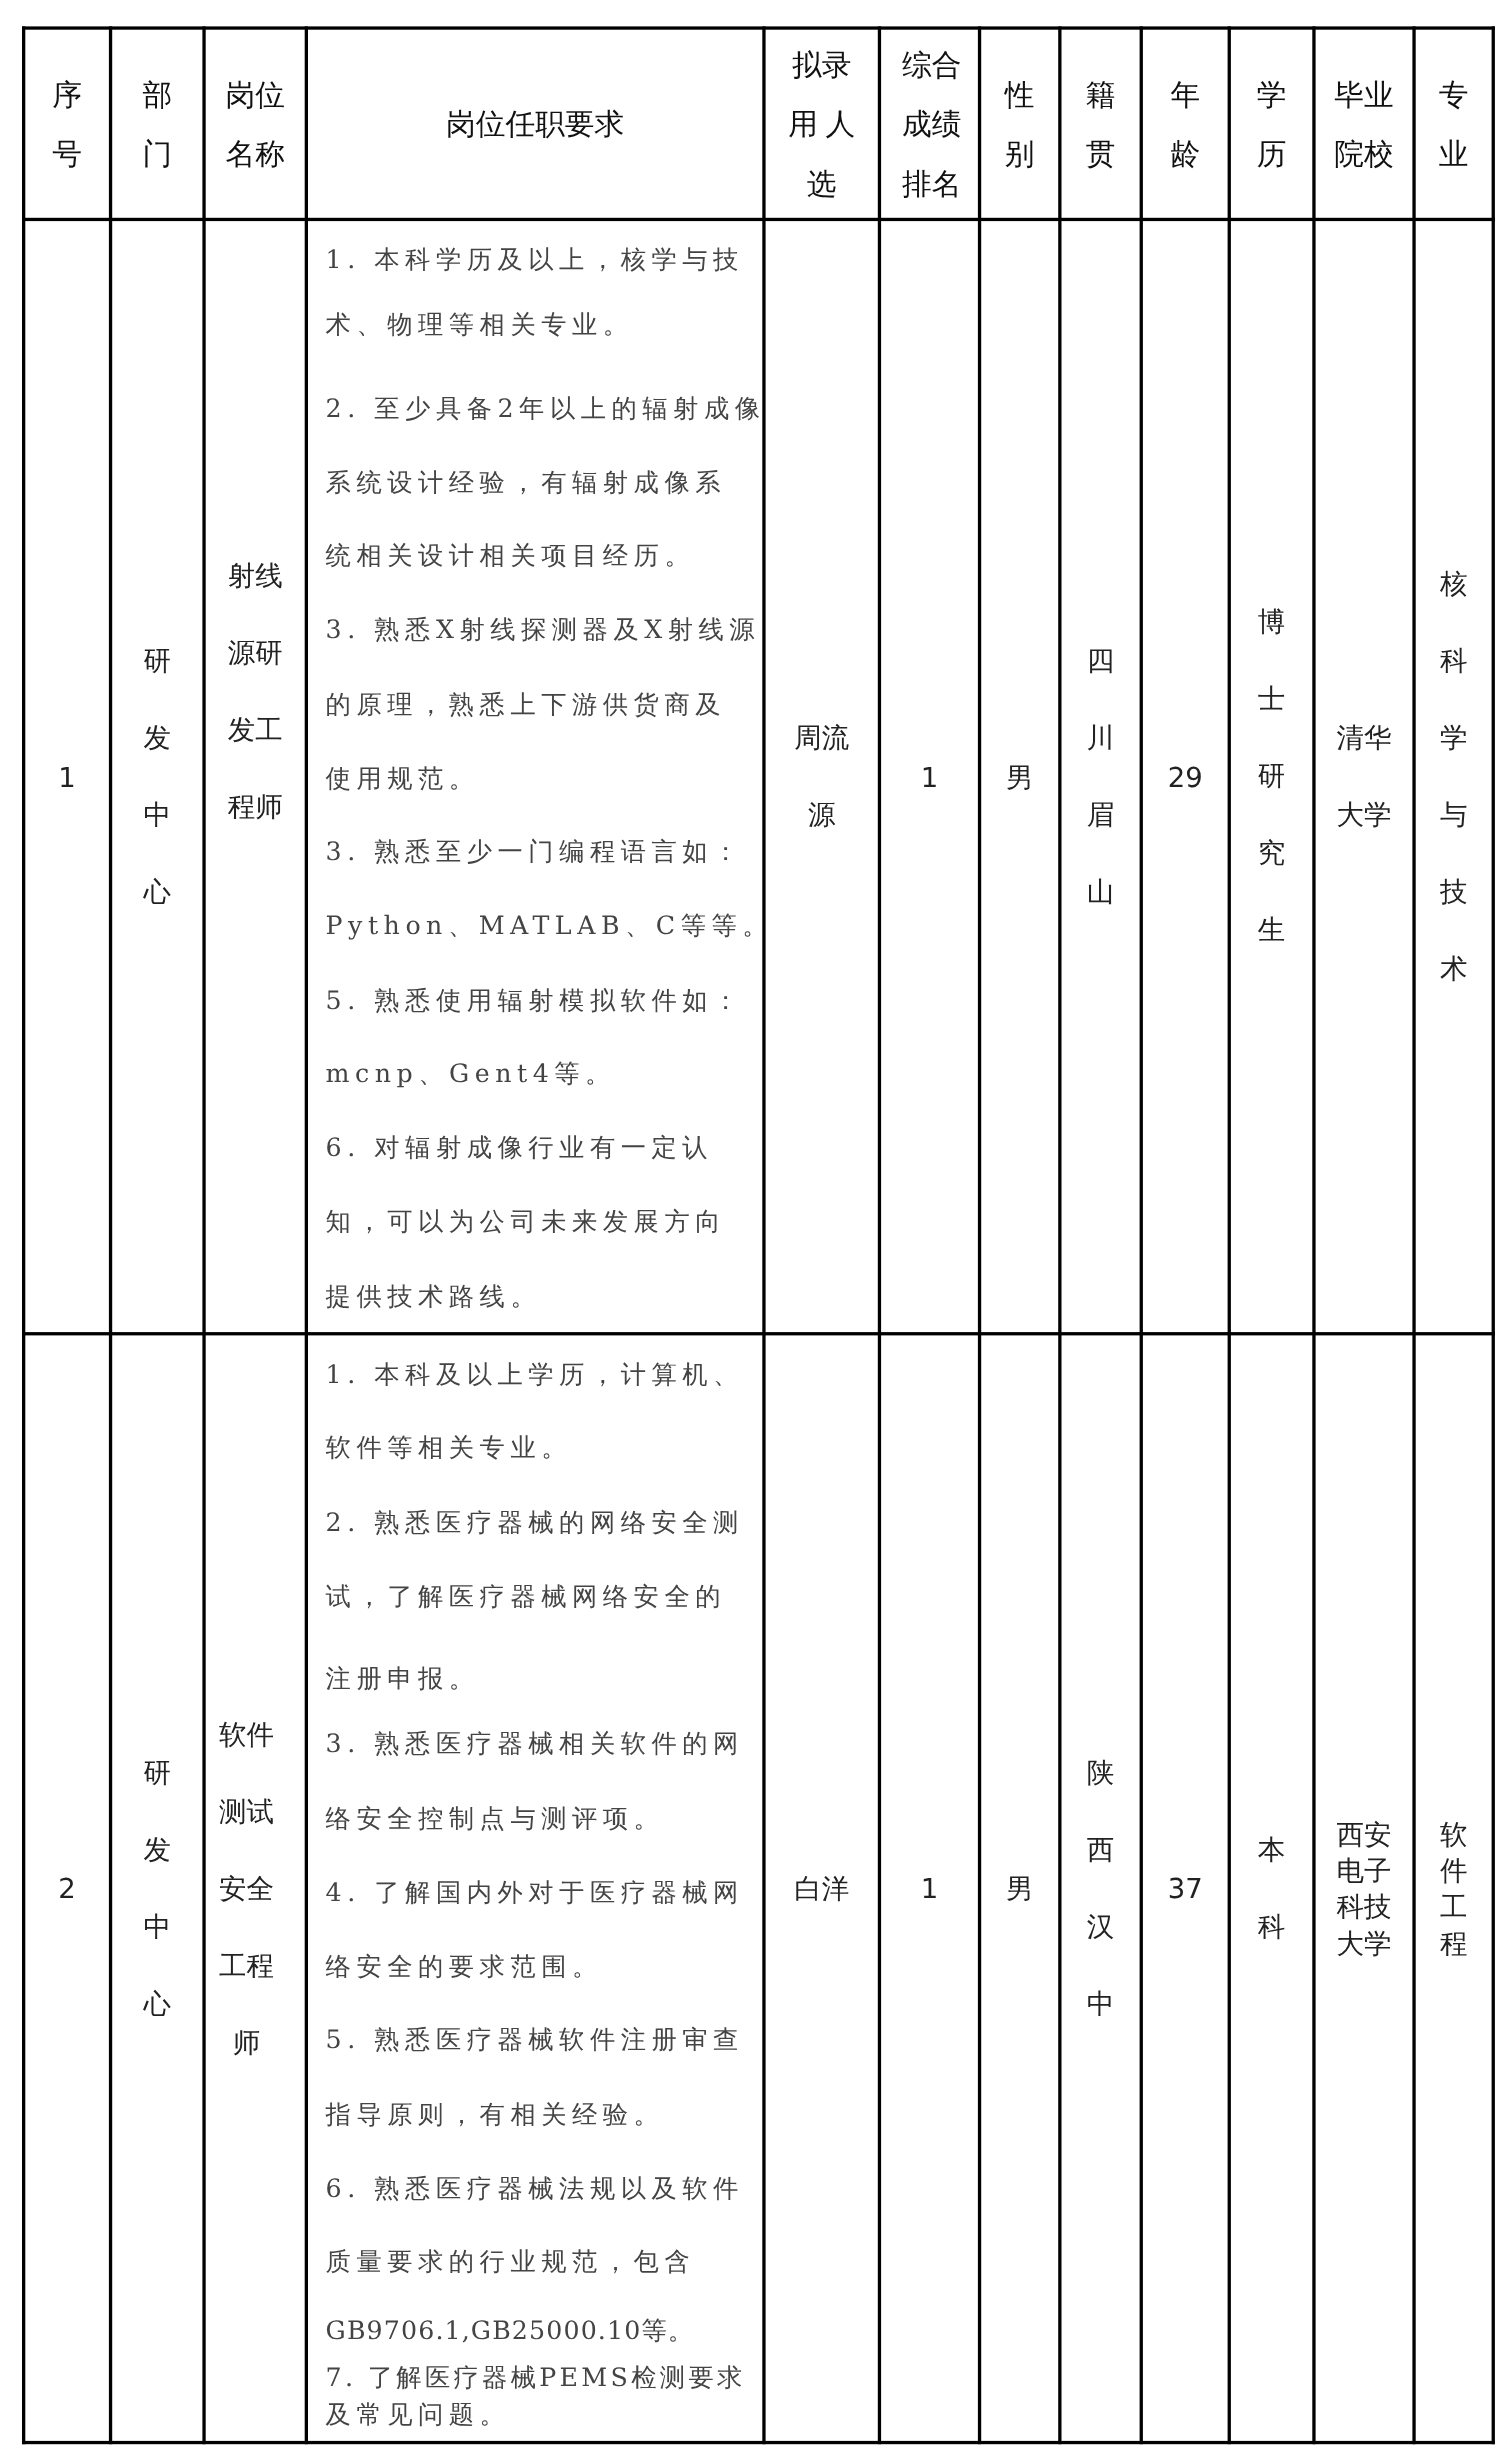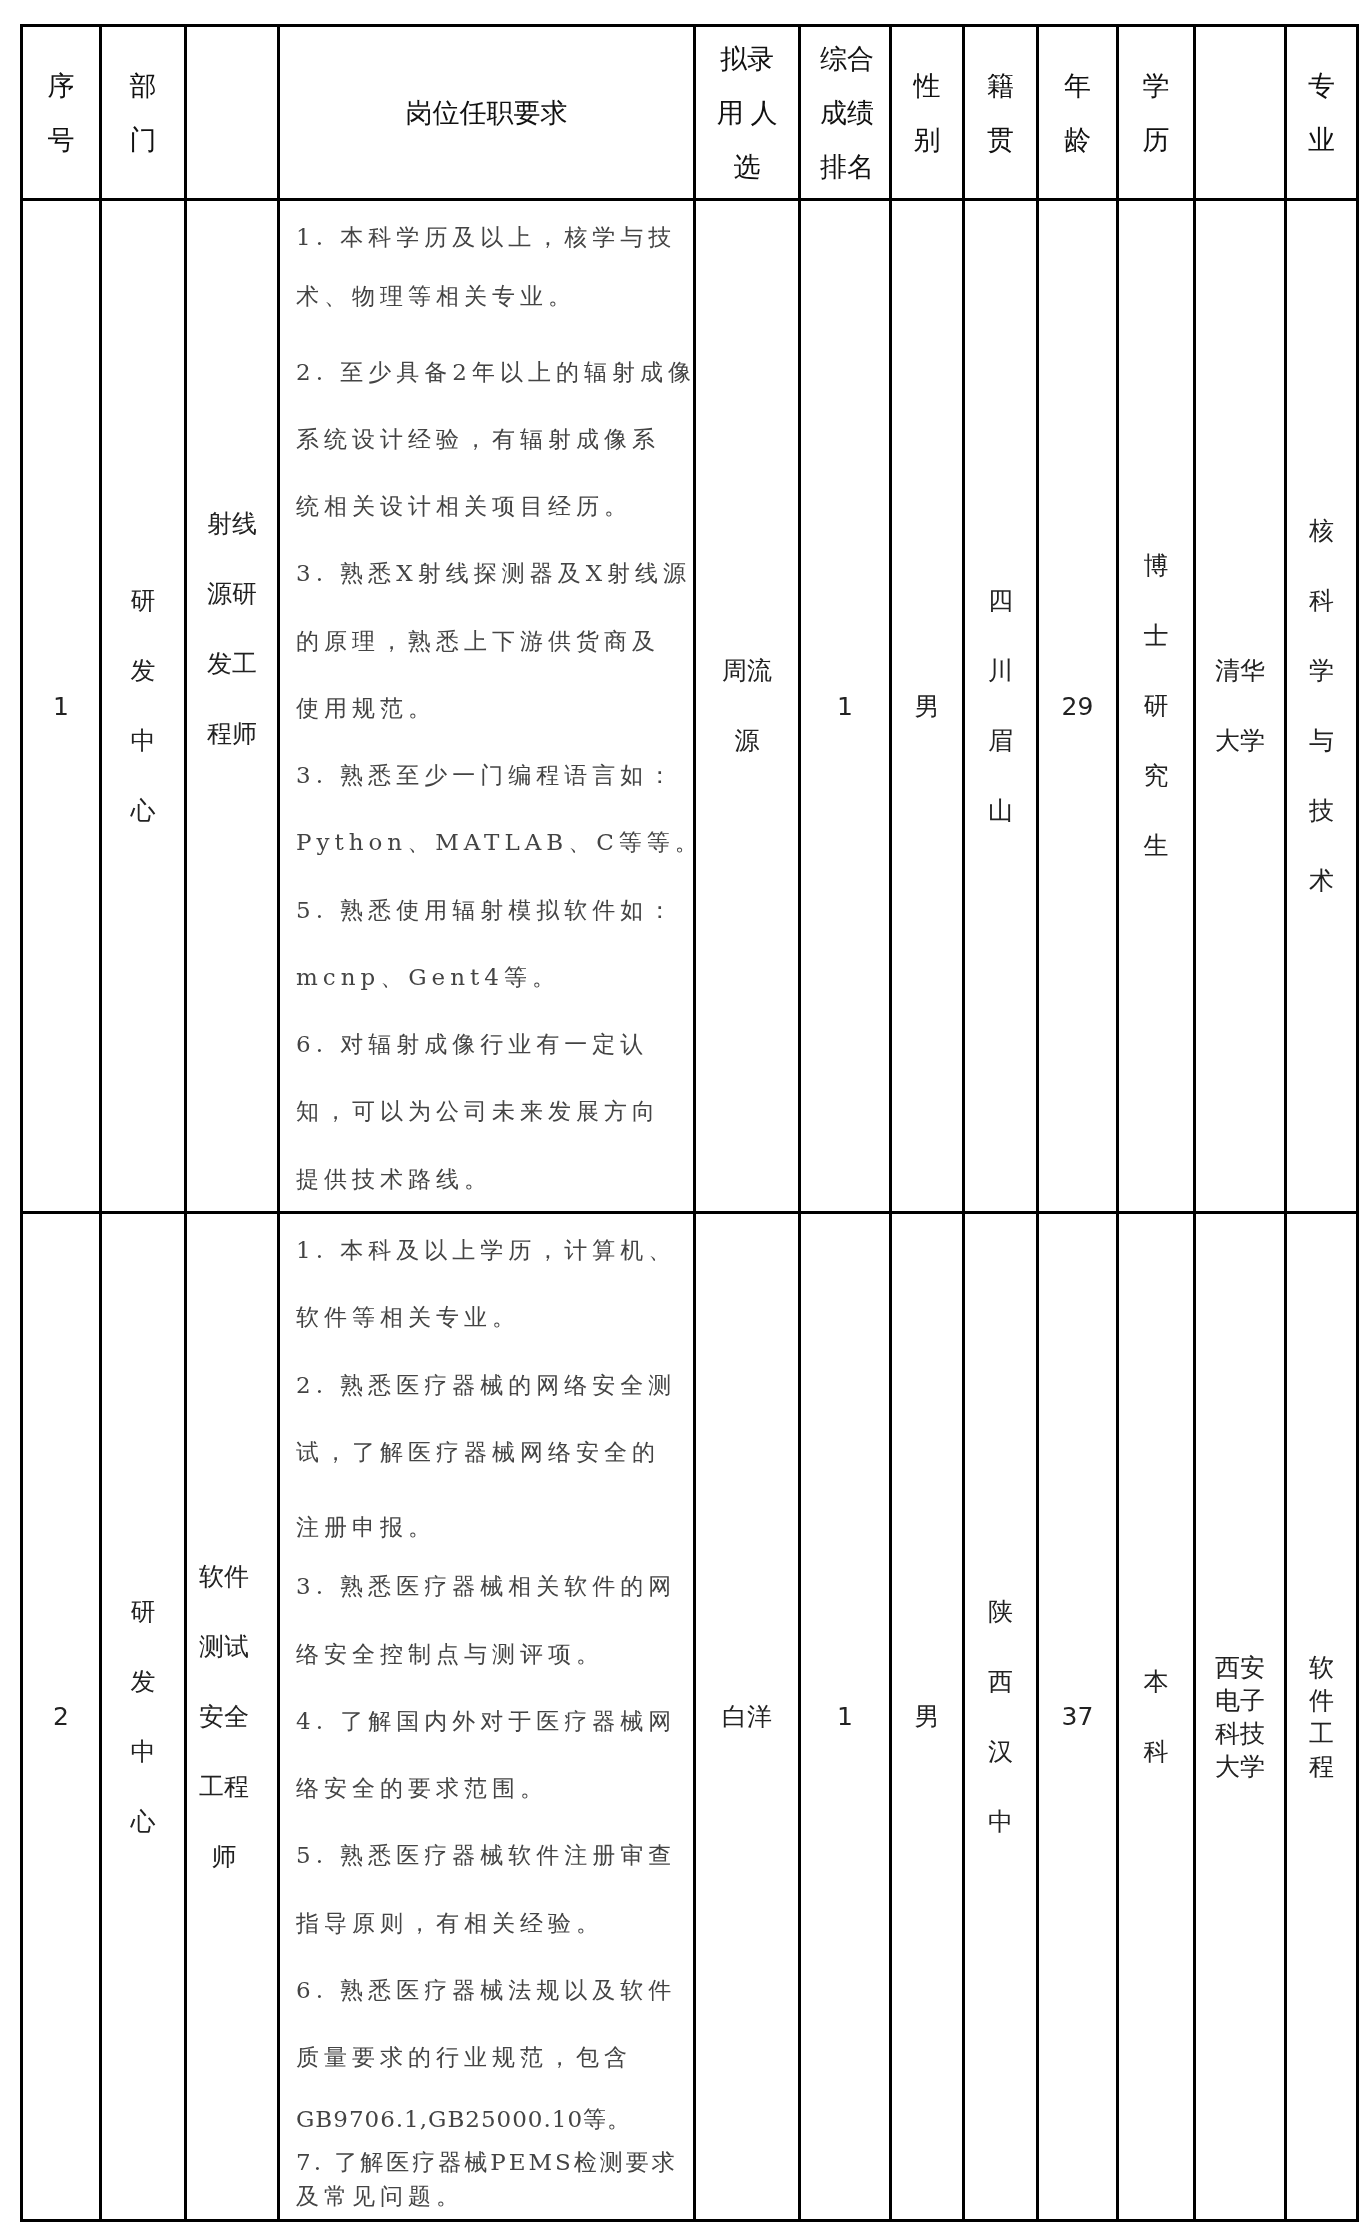--- a/index.html
+++ b/index.html
@@ -45,20 +45,26 @@
         <span>序</span>
         <span>号</span>
       </div>
   </div>
   <div class="cell hdr" style="left:82px;top:3px;width:82px;height:171px">
     <div>
         <span>部</span>
         <span>门</span>
       </div>
   </div>
+  <div class="cell hdr" style="left:167px;top:3px;width:90px;height:171px">
+    <div>
+        <span>岗位</span>
+        <span>名称</span>
+      </div>
+  </div>
   <div class="cell hdr" style="left:260px;top:3px;width:413px;height:171px">
     <div>
         <span>岗位任职要求</span>
       </div>
   </div>
   <div class="cell hdr" style="left:676px;top:3px;width:102px;height:171px">
     <div>
         <span>拟录</span>
         <span>用 人</span>
         <span>选</span>
@@ -86,20 +92,26 @@
   <div class="cell hdr" style="left:1019px;top:3px;width:77px;height:171px">
     <div>
         <span>年</span>
         <span>龄</span>
       </div>
   </div>
   <div class="cell hdr" style="left:1099px;top:3px;width:74px;height:171px">
     <div>
         <span>学</span>
         <span>历</span>
+      </div>
+  </div>
+  <div class="cell hdr" style="left:1176px;top:3px;width:88px;height:171px">
+    <div>
+        <span>毕业</span>
+        <span>院校</span>
       </div>
   </div>
   <div class="cell hdr" style="left:1267px;top:3px;width:69px;height:171px">
     <div>
         <span>专</span>
         <span>业</span>
       </div>
   </div>
 
   <div class="cell dat" style="left:3px;top:177px;width:76px;height:1010px">

